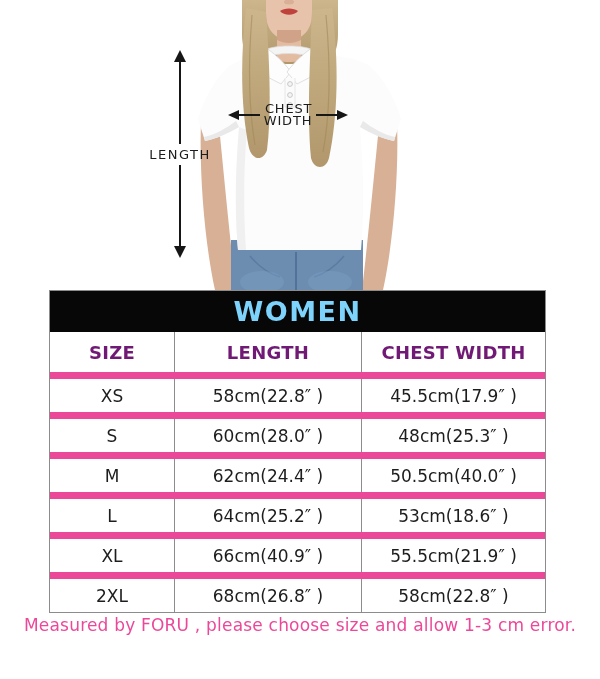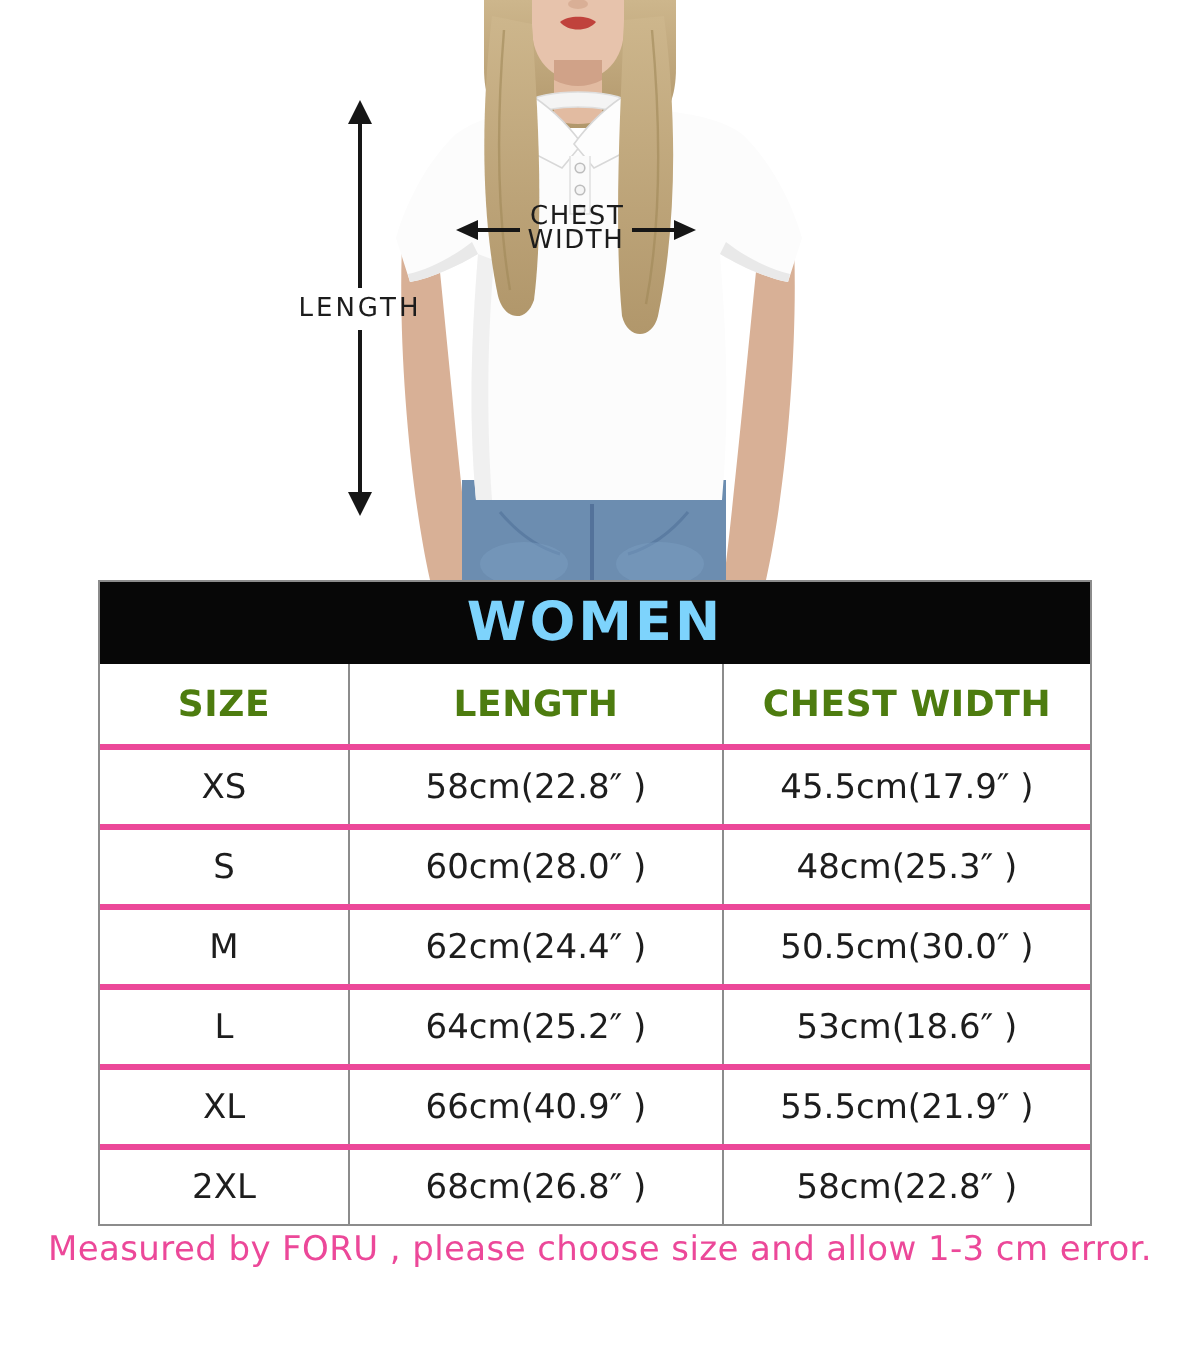--- a/index.html
+++ b/index.html
@@ -34,27 +34,27 @@
   .size-table {
     position:absolute; left:49px; top:290px; width:497px;
     border:1px solid #8c8c8c; box-sizing:border-box; background:#fff;
   }
   .title-bar {
     height:41px; background:#070707; color:#7dd3fc;
     display:flex; align-items:center; justify-content:center;
     font-size:27px; font-weight:bold; letter-spacing:1.5px;
   }
   .t-row { display:grid; grid-template-columns:124px 187px 1fr; height:40px; box-sizing:border-box; }
-  .t-body .t-row { border-top:3px solid #ec4899;text-align:right; }
+  .t-body .t-row { border-top:7px solid #ec4899;text-align:right; }
   .t-cell {
     display:flex; align-items:center; justify-content:center;
     font-size:17px; color:#1d1d1d; box-sizing:border-box;
   }
   .t-cell + .t-cell { border-left:1px solid #8c8c8c; }
-  .t-head .t-cell { font-weight:bold; font-size:18px; color:#4d7c0f; letter-spacing:0.3px; }
+  .t-head .t-cell { font-weight:bold; font-size:18px; color:#701a75; letter-spacing:0.3px; }
 
   
   .note {
     position:absolute; left:0; top:615px; width:600px; text-align:center;
     font-size:17px; color:#ec4899; letter-spacing:0.2px;
   }
 </style>
 </head>
 <body>
 
@@ -151,21 +151,21 @@
 
     <div class="t-row">
       <div class="t-cell">S</div>
       <div class="t-cell">60cm(28.0″ )</div>
       <div class="t-cell">48cm(25.3″ )</div>
     </div>
 
     <div class="t-row">
       <div class="t-cell">M</div>
       <div class="t-cell">62cm(24.4″ )</div>
-      <div class="t-cell">50.5cm(30.0″ )</div>
+      <div class="t-cell">50.5cm(40.0″ )</div>
     </div>
 
     <div class="t-row">
       <div class="t-cell">L</div>
       <div class="t-cell">64cm(25.2″ )</div>
       <div class="t-cell">53cm(18.6″ )</div>
     </div>
 
     <div class="t-row">
       <div class="t-cell">XL</div>

